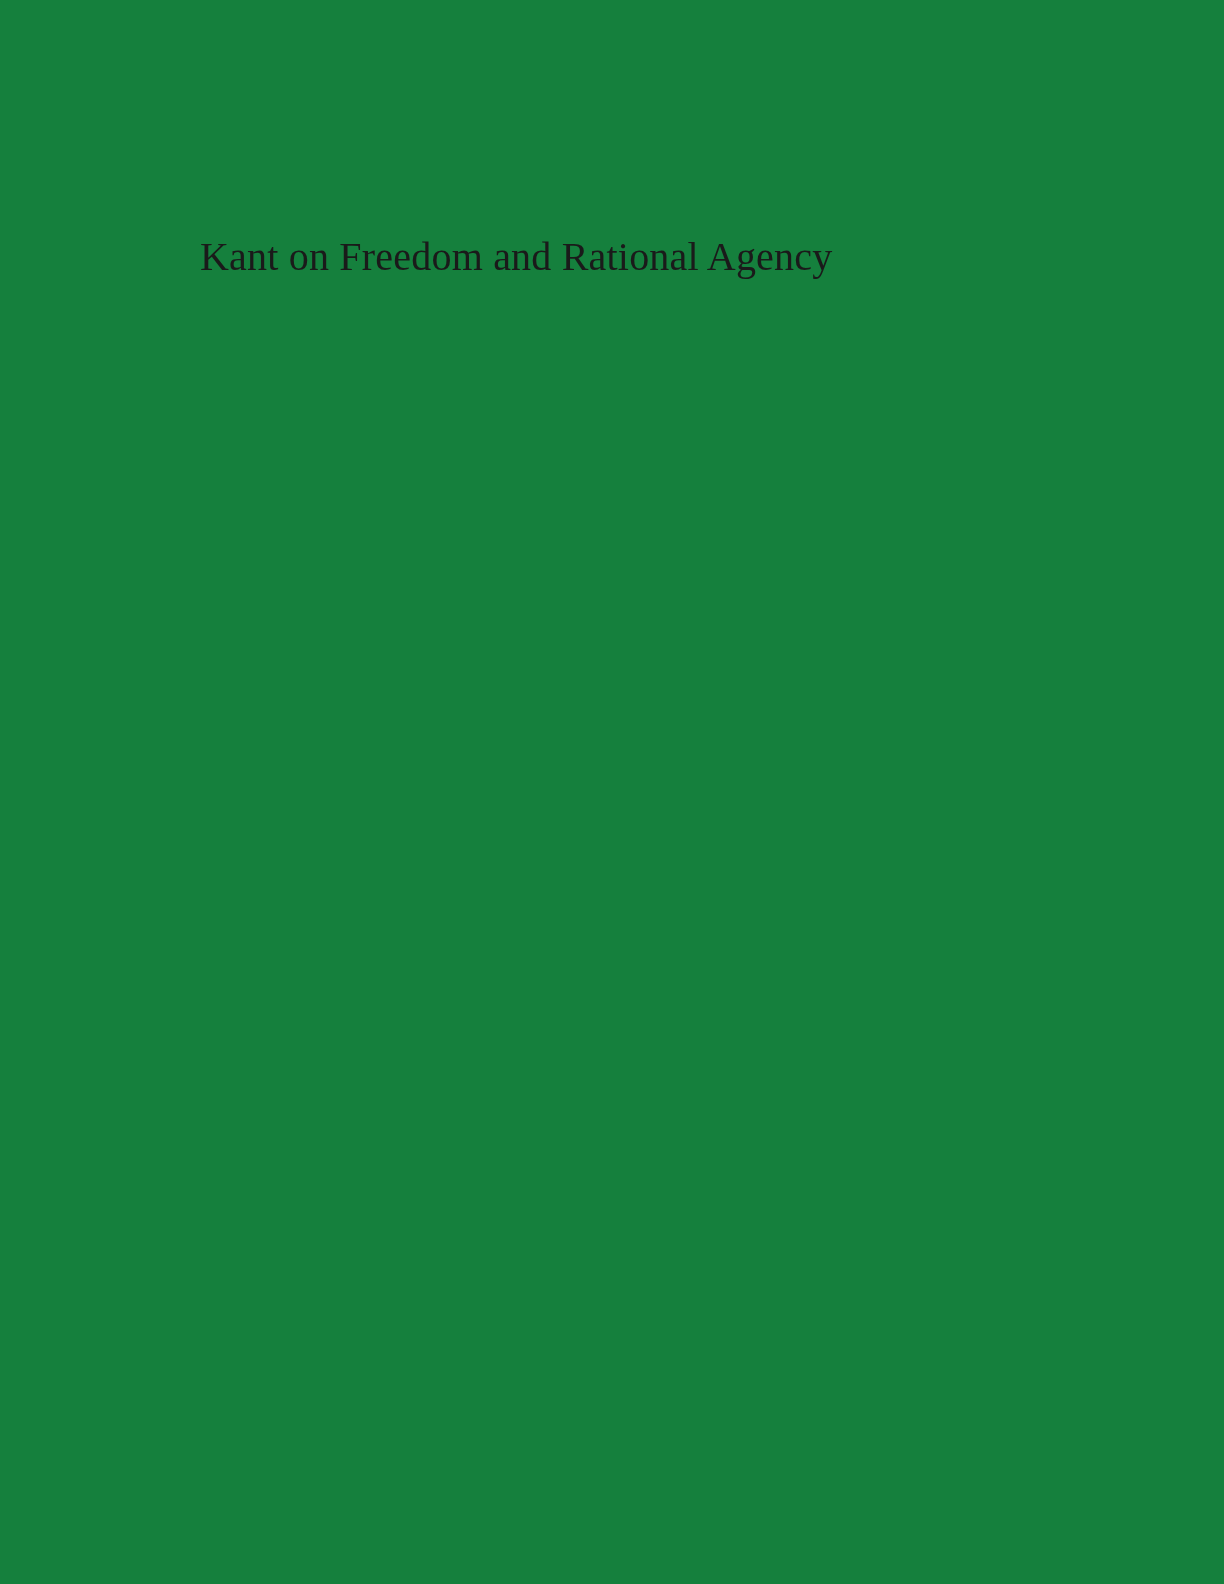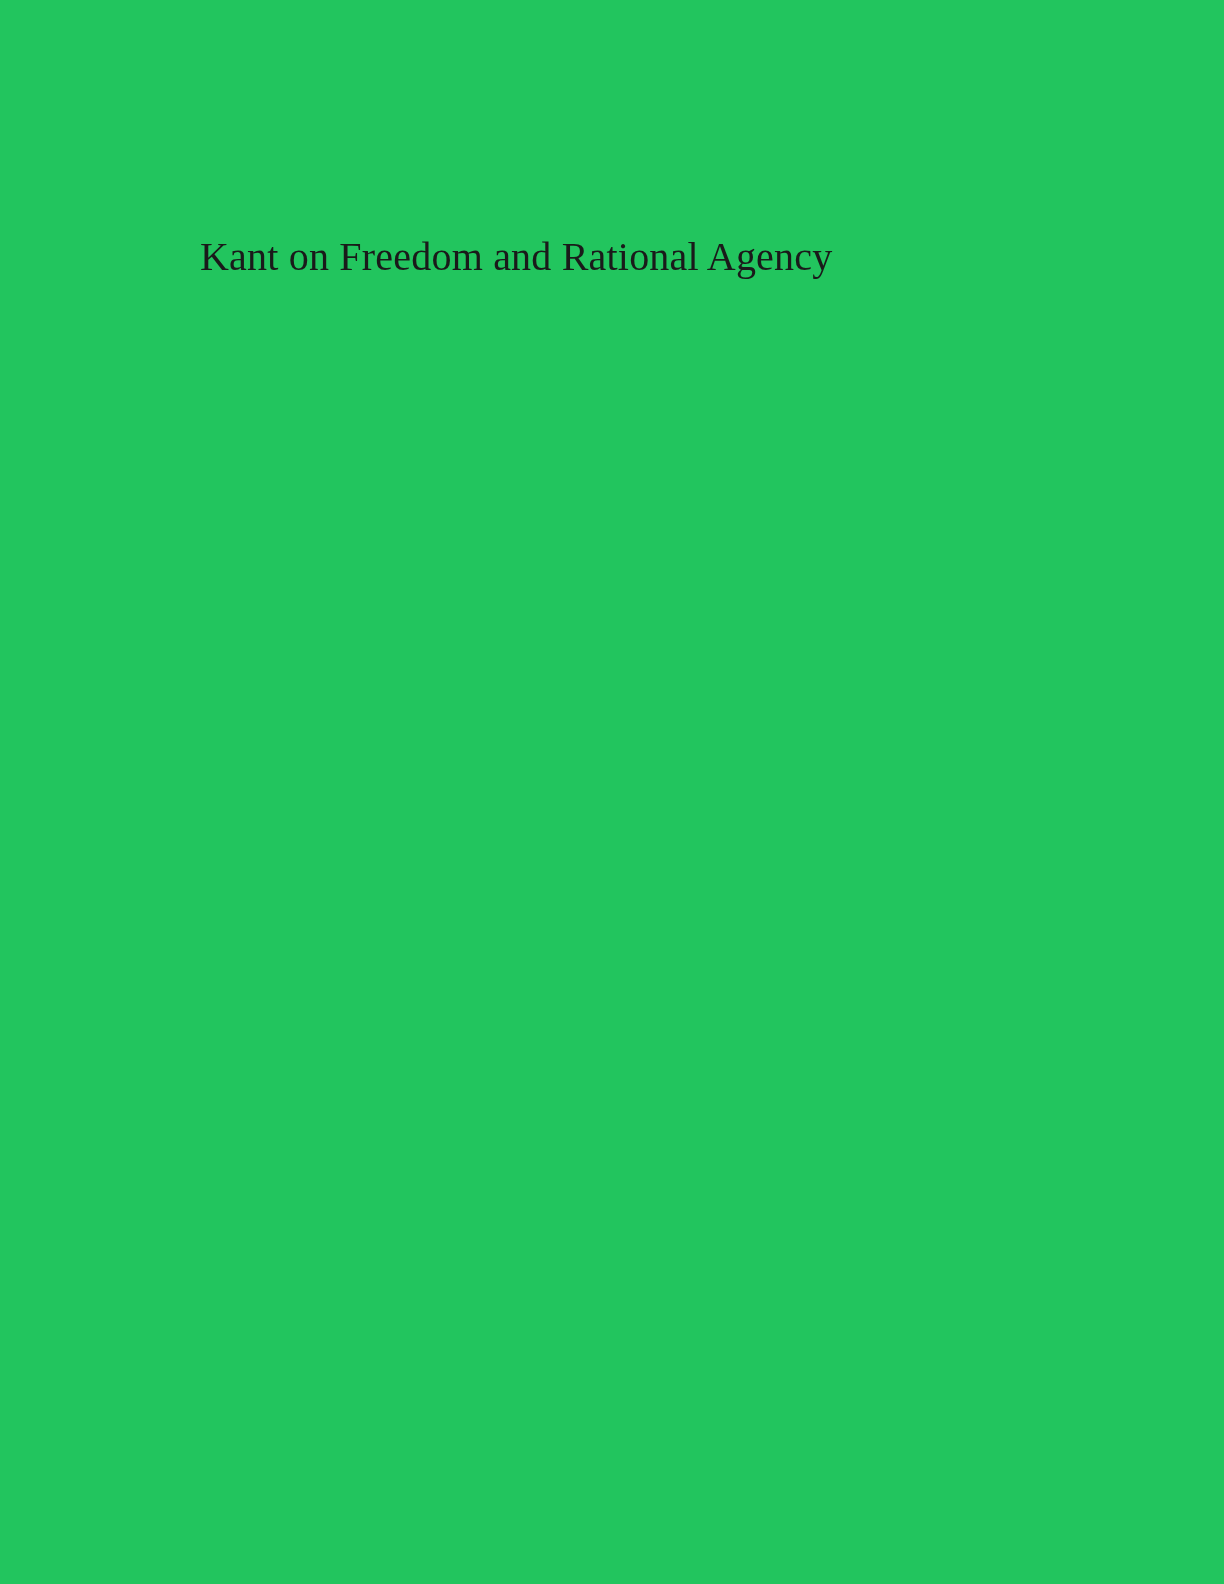--- a/index.html
+++ b/index.html
@@ -7,21 +7,21 @@
     padding: 0;
   }
   body {
     background: #ffffff;
     font-family: "Liberation Serif", serif;
   }
   .page {
     position: relative;
     width: 1224px;
     height: 1584px;
-    background: #22c55e;
+    background: #15803d;
     overflow: hidden;
   }
   .title-block {
     position: absolute;
     left: 0;
     top: 232px;
     width: 1224px;
     padding: 0 200px;
     box-sizing: border-box;
   }

